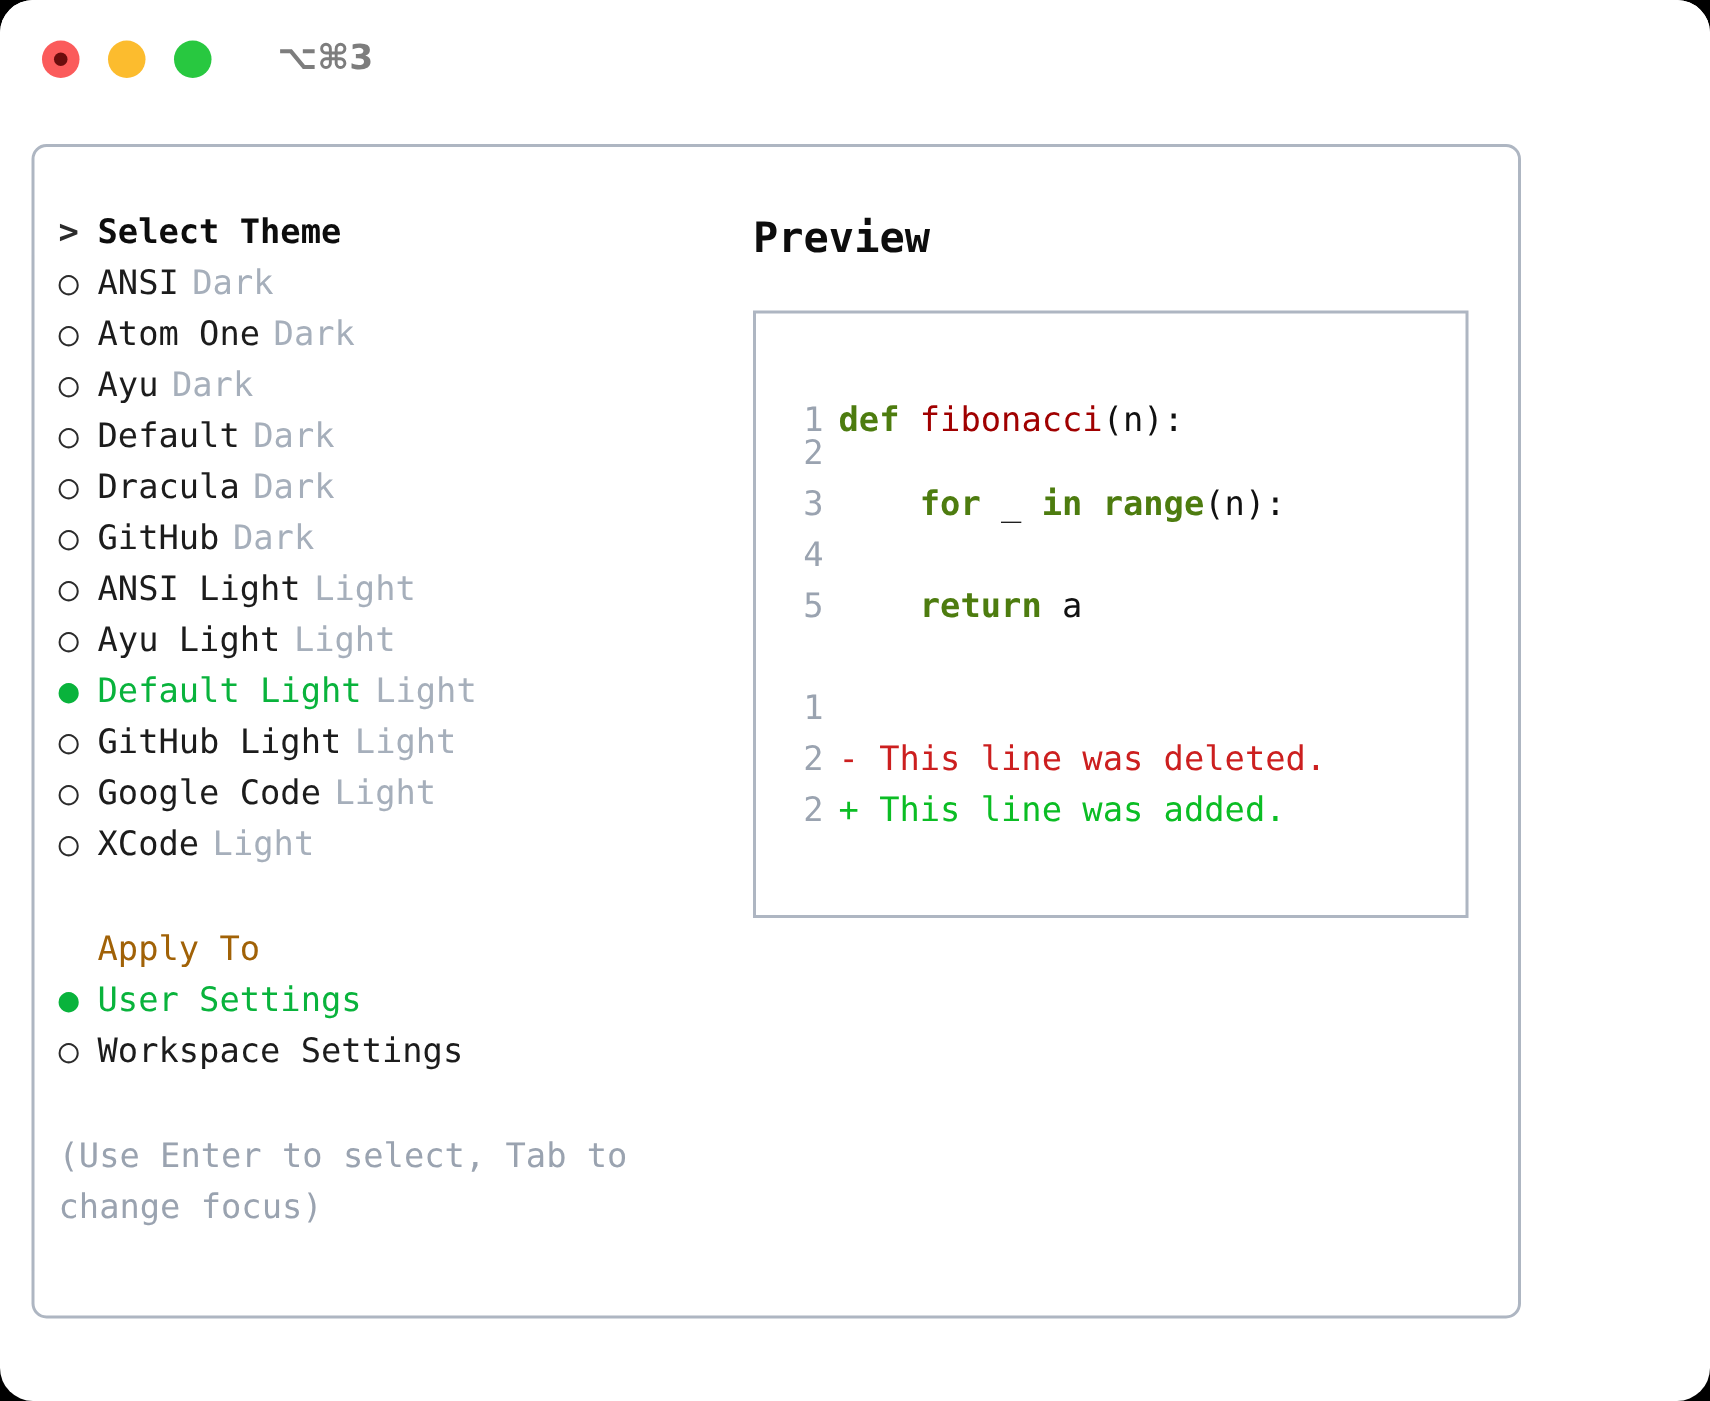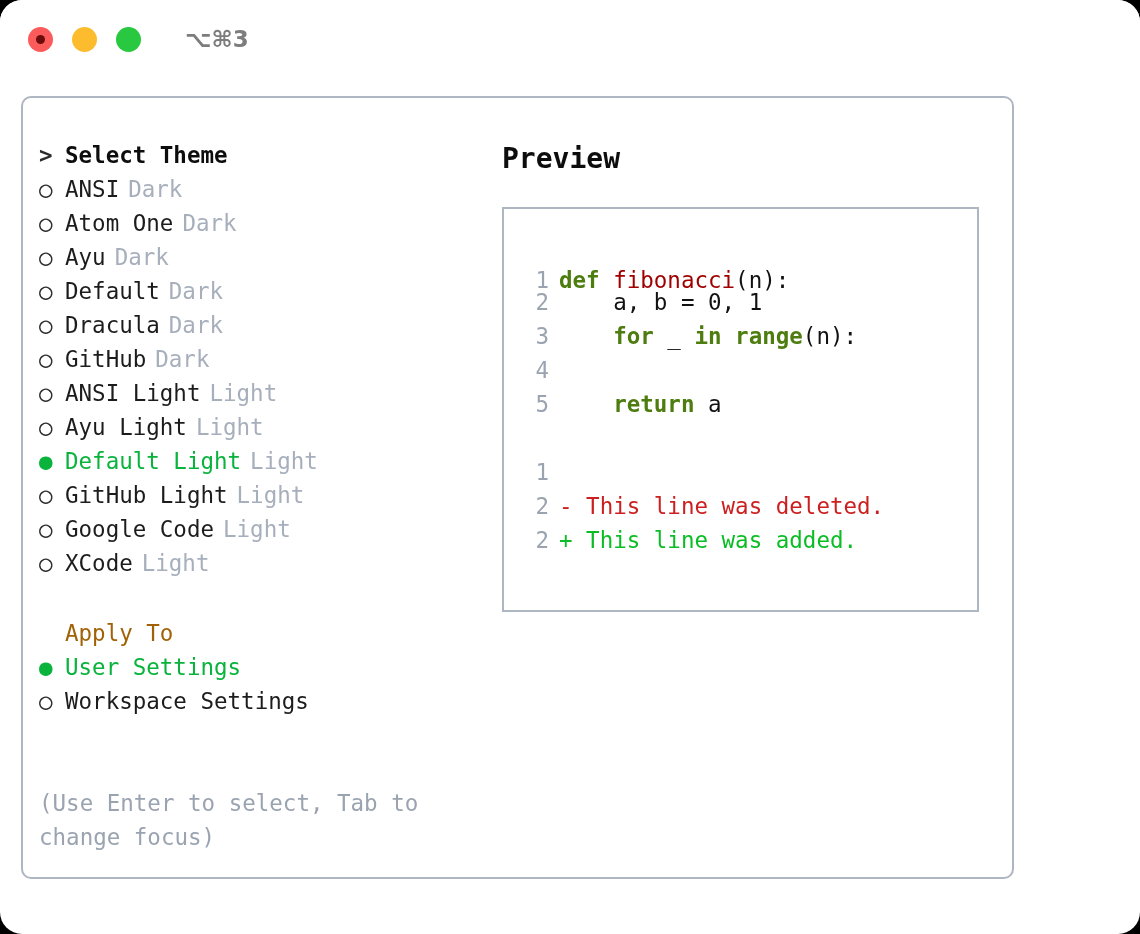--- a/index.html
+++ b/index.html
@@ -109,21 +109,20 @@
 
   .spacer-lg { height: 36px; }
   .spacer-md { height: 32px; }
 
   #hint {
     font-size: 22.5px;
     color: #9aa3b0;
     line-height: 34px;
     width: 408px;
     word-spacing: 0px;
-    margin-top: 32px;
   }
 
   
   #right-col {
     position: absolute;
     left: 479px; top: 44px;
     width: 490px;
   }
   #preview-title {
     font-size: 28px;
@@ -241,21 +240,21 @@
 
     <div id="right-col">
       <div id="preview-title">Preview</div>
 
       <div id="preview-box">
 
         <div class="codeline">
           <span class="lineno">1</span><span class="kw">def</span><span class="plain"> </span><span class="fn">fibonacci</span><span class="plain">(n):</span>
         </div>
         <div class="codeline">
-          <span class="lineno">2</span><span class="plain">    a, b = 0, 1</span>
+          <span class="lineno">2</span>
         </div>
         <div class="codeline">
           <span class="lineno">3</span><span class="plain">    </span><span class="kw">for</span><span class="plain"> _ </span><span class="kw">in</span><span class="plain"> </span><span class="kw">range</span><span class="plain">(n):</span>
         </div>
         <div class="codeline">
           <span class="lineno">4</span>
         </div>
         <div class="codeline">
           <span class="lineno">5</span><span class="plain">    </span><span class="kw">return</span><span class="plain"> a</span>
         </div>

